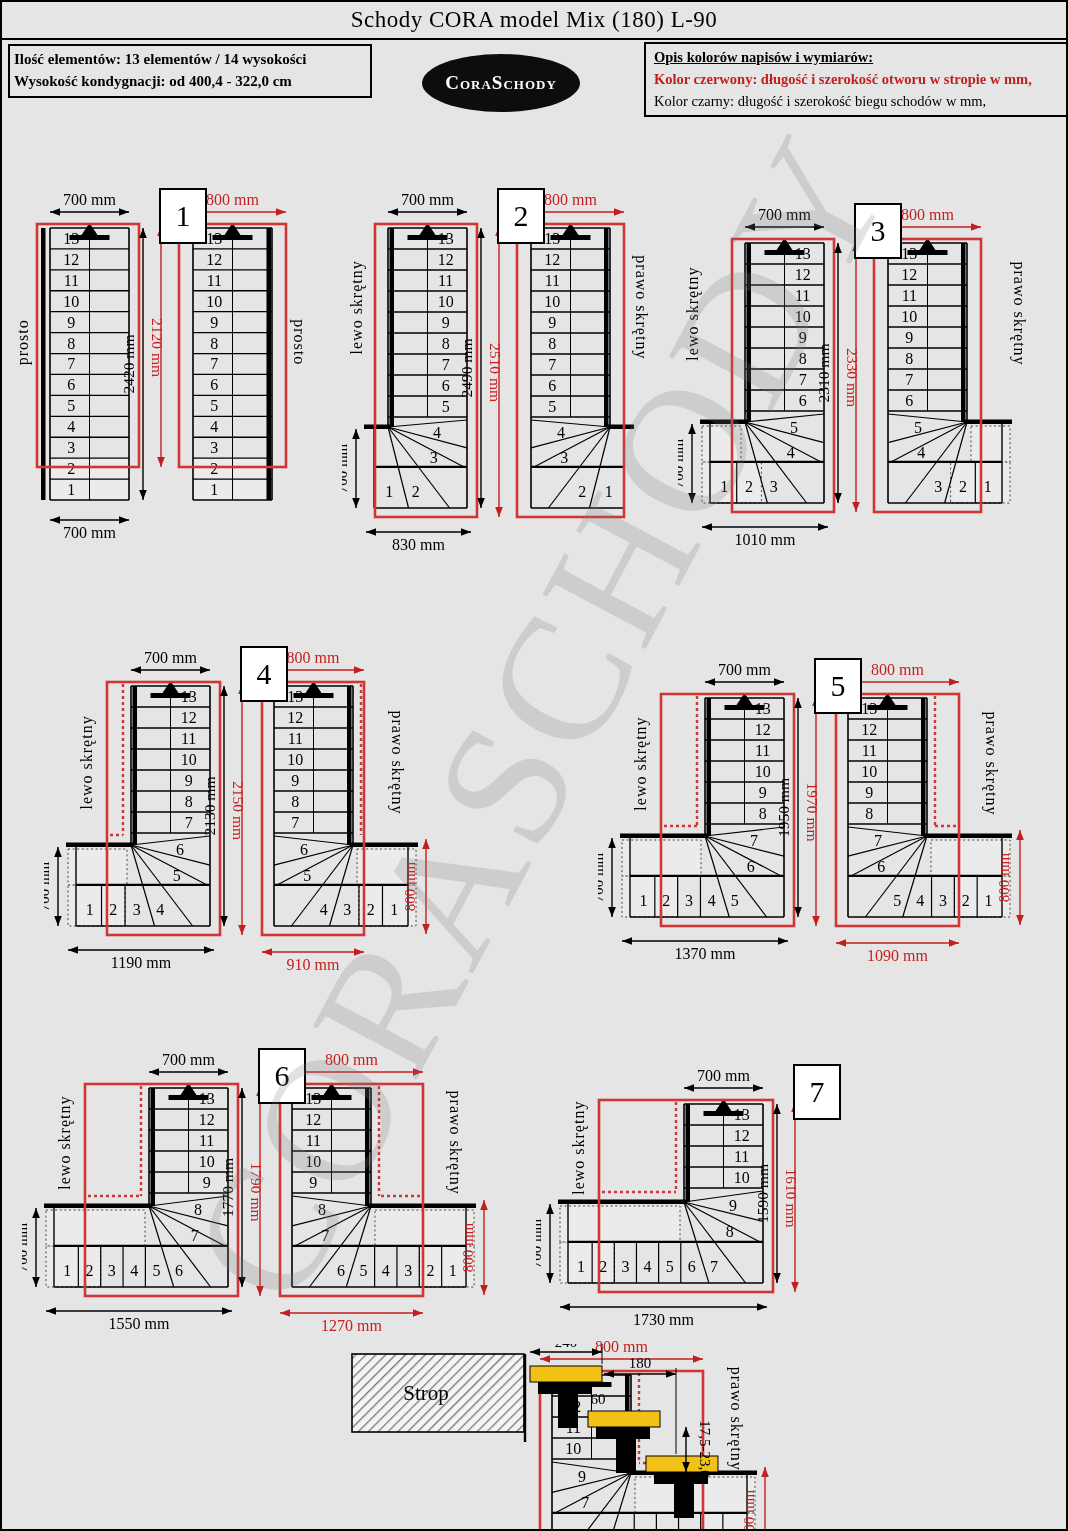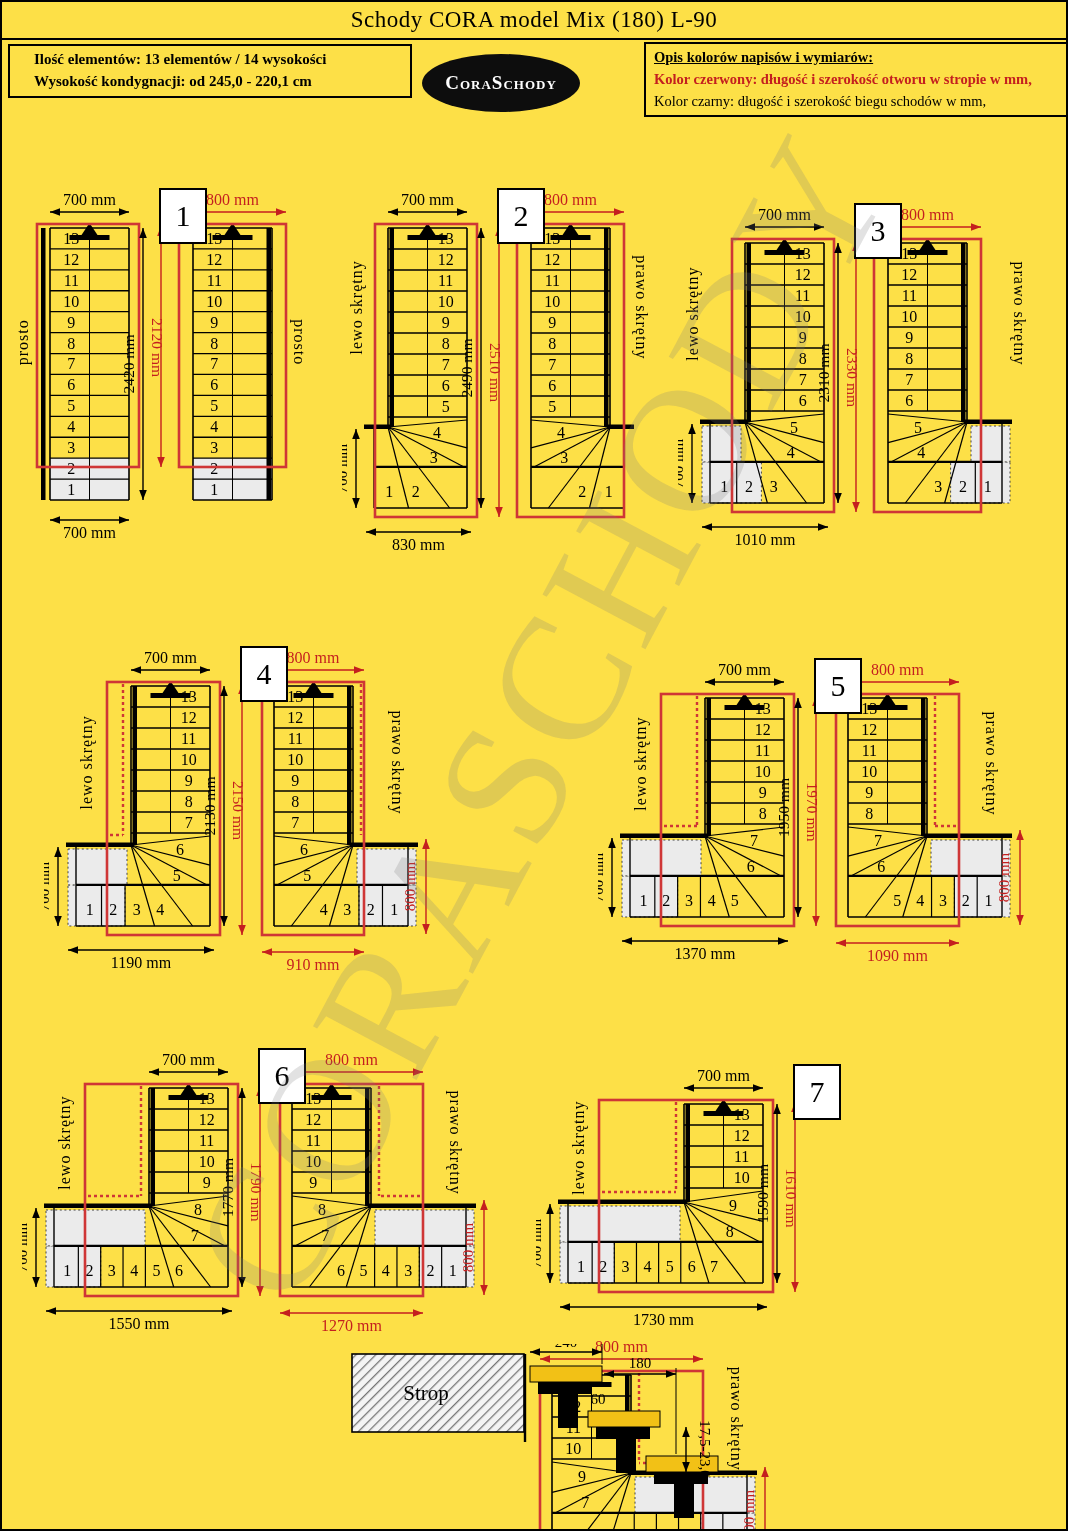--- a/index.html
+++ b/index.html
@@ -1,20 +1,20 @@
 <!DOCTYPE html>
 <html><head>
 <meta charset="utf-8">
 <style>
   html,body{margin:0;padding:0;background:#888;}
-  .page{position:relative;width:1068px;height:1531px;background:#fde047;border:2px solid #000;
+  .page{position:relative;width:1068px;height:1531px;background:#e5e5e5;border:2px solid #000;
         box-sizing:border-box;overflow:hidden;font-family:"Liberation Serif","DejaVu Serif",serif;color:#000;}
   .title-bar{position:absolute;left:0;right:0;top:0;height:36px;border-bottom:2px solid #000;
         display:flex;align-items:center;justify-content:center;font-size:23px;letter-spacing:.5px;}
-  .info-box{position:absolute;left:6px;top:42px;width:352px;border:2px solid #000;padding:3px 24px;
+  .info-box{position:absolute;left:6px;top:42px;width:352px;border:2px solid #000;padding:3px 4px;
         font-size:15px;font-weight:600;line-height:1.45;}
   .logo{position:absolute;left:420px;top:52px;width:158px;height:58px;background:#0d0d0d;border-radius:50%;
         display:flex;align-items:center;justify-content:center;}
   .logo span{color:#fff;font-variant:small-caps;font-size:19px;font-weight:700;letter-spacing:1px;}
   .legend-box{position:absolute;left:642px;top:40px;width:420px;border:2px solid #000;padding:3px 8px;
         font-size:14.5px;line-height:1.5;}
   .legend-heading{text-decoration:underline;font-weight:600;}
   .legend-red{color:#c41f1f;font-weight:600;}
   .pair{position:absolute;}
   .pair svg{display:inline-block;vertical-align:top;}
@@ -25,21 +25,21 @@
         letter-spacing:6px;color:rgba(125,125,125,0.22);font-family:"Liberation Serif",serif;white-space:nowrap;}
   svg text{font-family:"Liberation Serif","DejaVu Serif",serif;}
 </style>
 </head>
 <body>
 
 <div class="page">
   <div class="title-bar">Schody CORA model Mix (180) L-90</div>
   <div class="info-box">
     <div>Ilość elementów: 13 elementów / 14 wysokości</div>
-    <div>Wysokość kondygnacji: od 245,0 - 220,1 cm</div>
+    <div>Wysokość kondygnacji: od 400,4 - 322,0 cm</div>
   </div>
   <div class="logo">
     <span>CoraSchody</span>
   </div>
   <div class="legend-box">
     <div class="legend-heading">Opis kolorów napisów i wymiarów:</div>
     <div class="legend-red">Kolor czerwony: długość i szerokość otworu w stropie w mm,</div>
     <div class="legend-black">Kolor czarny: długość i szerokość biegu schodów w mm,</div>
   </div>
   <div id="diagrams">

